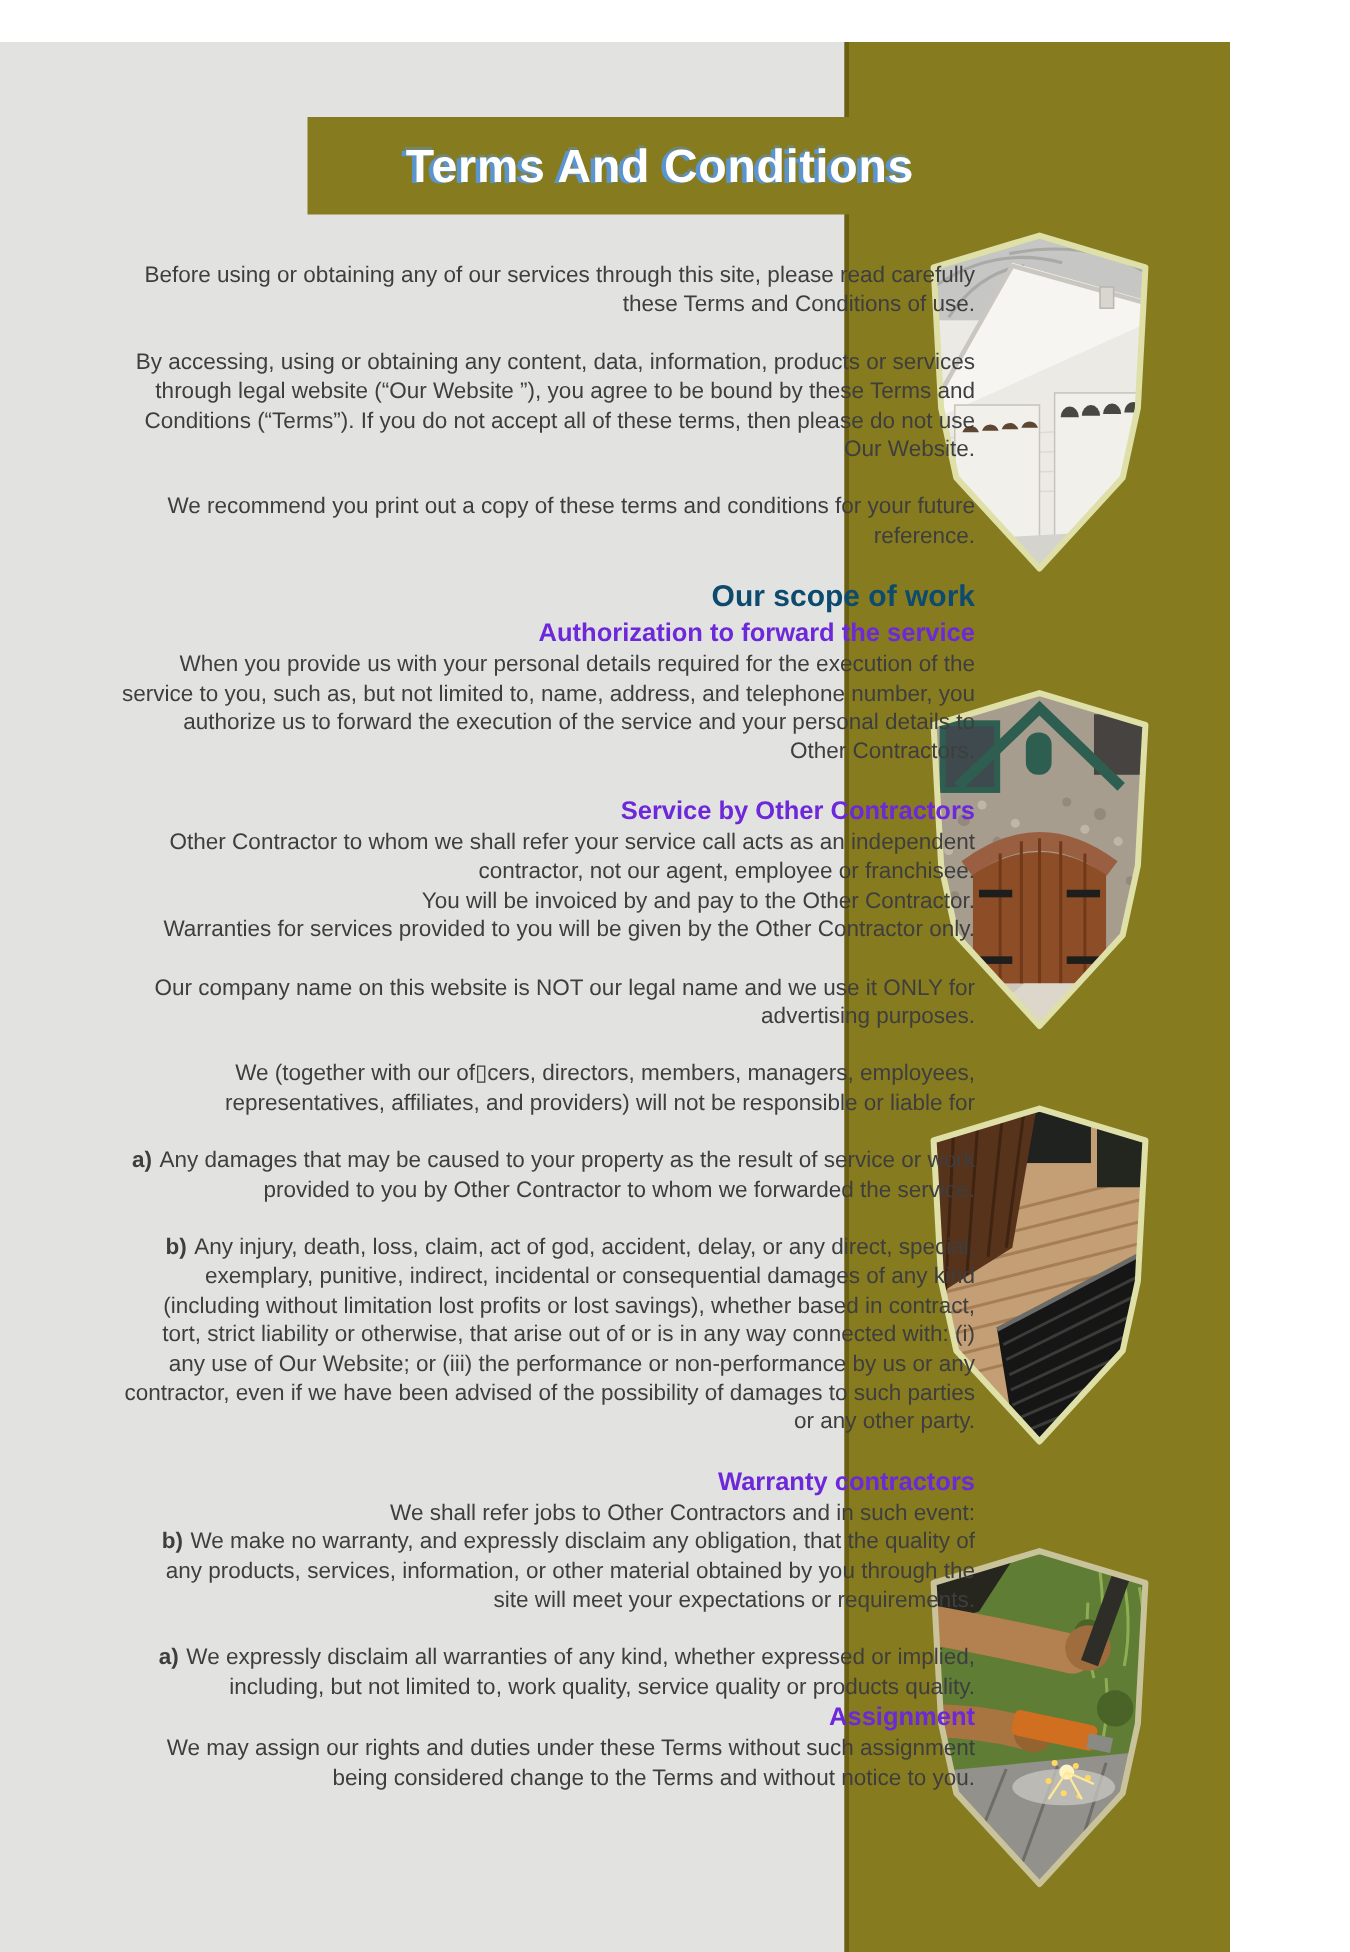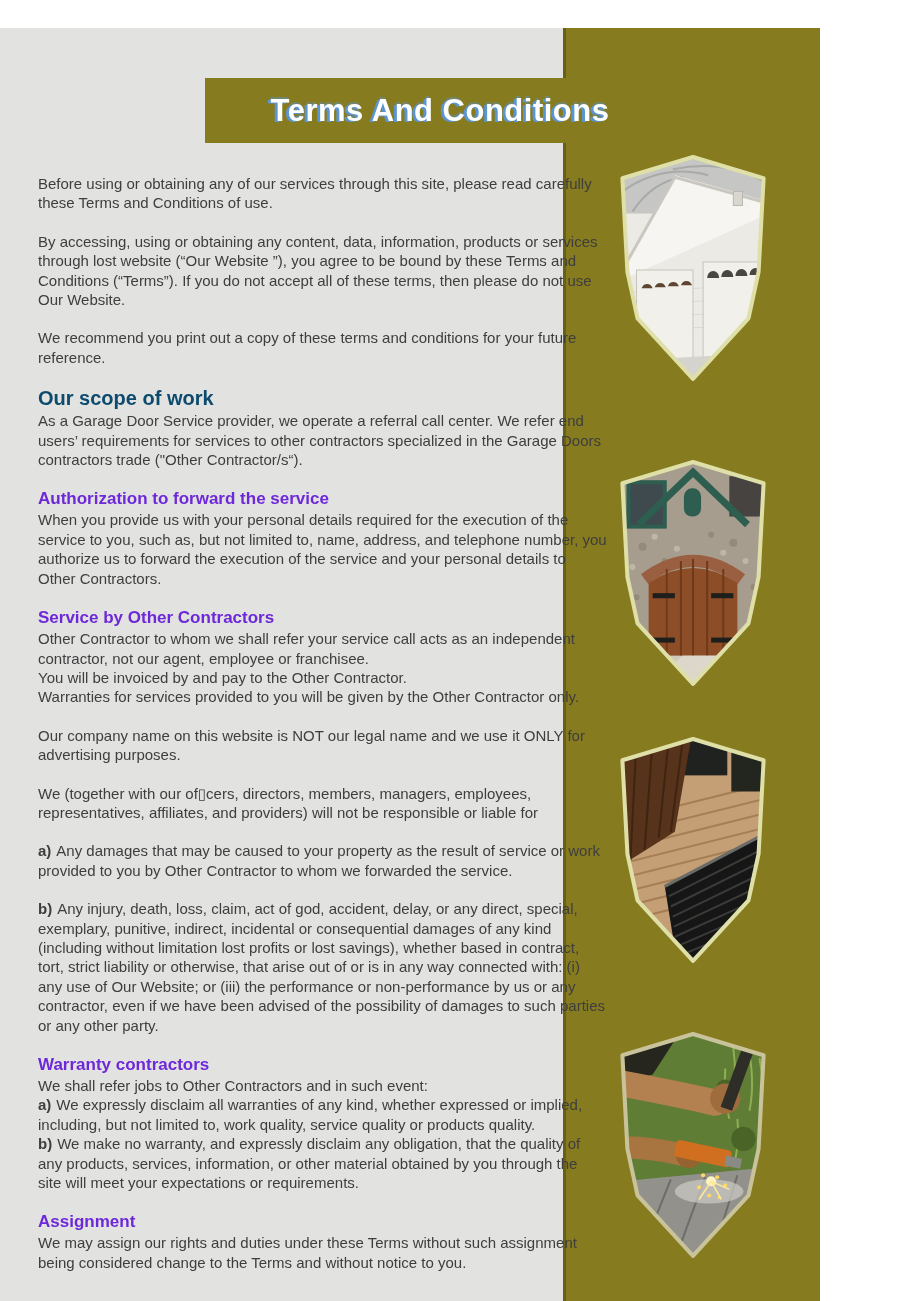--- a/index.html
+++ b/index.html
@@ -17,21 +17,21 @@
     position:absolute;left:205px;top:50px;width:438px;height:65px;
     background:#877b1f;display:flex;align-items:center;justify-content:center;
   }
   .title-band .title{
     color:#ffffff;font-size:31px;font-weight:bold;letter-spacing:.5px;
     padding-left:32px;white-space:nowrap;
     text-shadow:-3px 1px 0 #5b95cf, -1px -2px 0 rgba(91,149,207,.45);
   }
   .text-col{
     position:absolute;left:38px;top:146px;width:612px;
-    color:#3e3e3e;font-size:15px;line-height:19.4px;
+    color:#3e3e3e;font-size:15px;line-height:19.4px;text-align:right;
   }
   .para{margin:0 0 19px 0;}
   .para.tight{margin-bottom:0;}
   .para .pre{white-space:pre-line;}
   .para .lead{font-weight:bold;margin-right:5px;}
   .h-large{color:#0c4a6e;font-size:20px;line-height:24px;font-weight:bold;margin:0 0 1px 0;}
   .h-small{color:#6d28d9;font-size:17px;line-height:21px;font-weight:bold;margin:0 0 1px 0;}
   .shield{position:absolute;left:46px;width:162px;height:232px;}
 </style>
 </head>
@@ -229,30 +229,27 @@
 
   <div class="title-band">
     <div class="title">Terms And Conditions</div>
   </div>
 
   <div class="text-col">
 
     <p class="para"><span class="pre">Before using or obtaining any of our services through this site, please read carefully
 these Terms and Conditions of use.</span></p>
     <p class="para"><span class="pre">By accessing, using or obtaining any content, data, information, products or services
-through lost website (“Our Website ”), you agree to be bound by these Terms and
+through legal website (“Our Website ”), you agree to be bound by these Terms and
 Conditions (“Terms”). If you do not accept all of these terms, then please do not use
 Our Website.</span></p>
     <p class="para"><span class="pre">We recommend you print out a copy of these terms and conditions for your future
 reference.</span></p>
 
     <h2 class="h-large">Our scope of work</h2>
-    <p class="para"><span class="pre">As a Garage Door Service provider, we operate a referral call center. We refer end
-users’ requirements for services to other contractors specialized in the Garage Doors
-contractors trade ("Other Contractor/s“).</span></p>
 
     <h3 class="h-small">Authorization to forward the service</h3>
     <p class="para"><span class="pre">When you provide us with your personal details required for the execution of the
 service to you, such as, but not limited to, name, address, and telephone number, you
 authorize us to forward the execution of the service and your personal details to
 Other Contractors.</span></p>
 
     <h3 class="h-small">Service by Other Contractors</h3>
     <p class="para"><span class="pre">Other Contractor to whom we shall refer your service call acts as an independent
 contractor, not our agent, employee or franchisee.
@@ -268,24 +265,24 @@
     <p class="para"><b class="lead">b)</b><span class="pre">Any injury, death, loss, claim, act of god, accident, delay, or any direct, special,
 exemplary, punitive, indirect, incidental or consequential damages of any kind
 (including without limitation lost profits or lost savings), whether based in contract,
 tort, strict liability or otherwise, that arise out of or is in any way connected with: (i)
 any use of Our Website; or (iii) the performance or non-performance by us or any
 contractor, even if we have been advised of the possibility of damages to such parties
 or any other party.</span></p>
 
     <h3 class="h-small">Warranty contractors</h3>
     <p class="para tight"><span class="pre">We shall refer jobs to Other Contractors and in such event:</span></p>
-    <p class="para tight"><b class="lead">a)</b><span class="pre">We expressly disclaim all warranties of any kind, whether expressed or implied,
-including, but not limited to, work quality, service quality or products quality.</span></p>
     <p class="para"><b class="lead">b)</b><span class="pre">We make no warranty, and expressly disclaim any obligation, that the quality of
 any products, services, information, or other material obtained by you through the
 site will meet your expectations or requirements.</span></p>
+    <p class="para tight"><b class="lead">a)</b><span class="pre">We expressly disclaim all warranties of any kind, whether expressed or implied,
+including, but not limited to, work quality, service quality or products quality.</span></p>
 
     <h3 class="h-small">Assignment</h3>
     <p class="para"><span class="pre">We may assign our rights and duties under these Terms without such assignment
 being considered change to the Terms and without notice to you.</span></p>
 
   </div>
 </div>
 
 </body></html>

